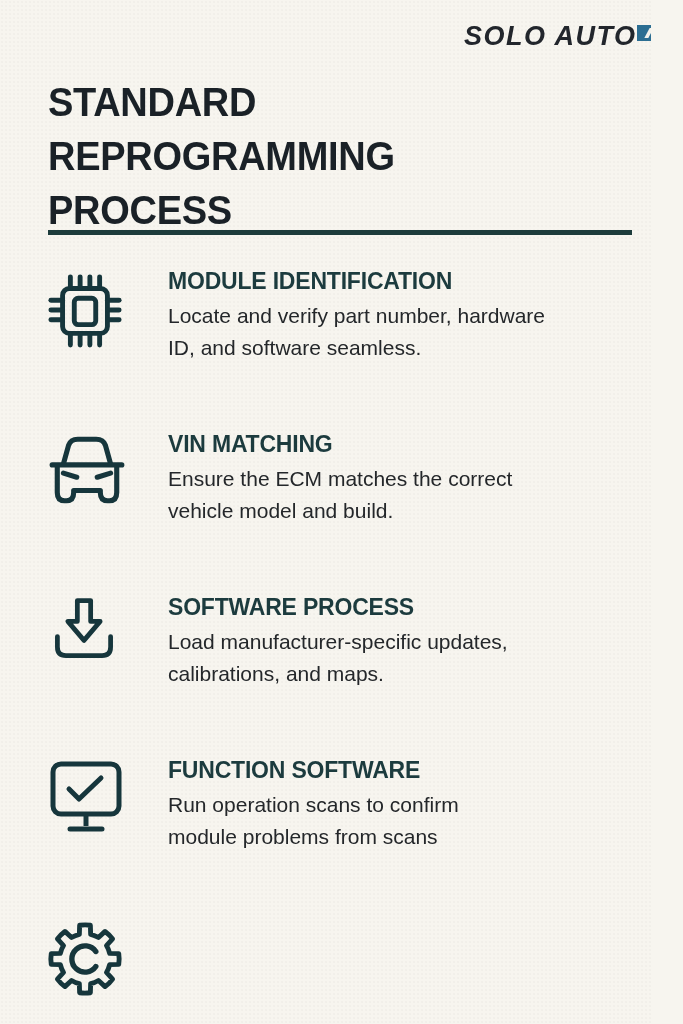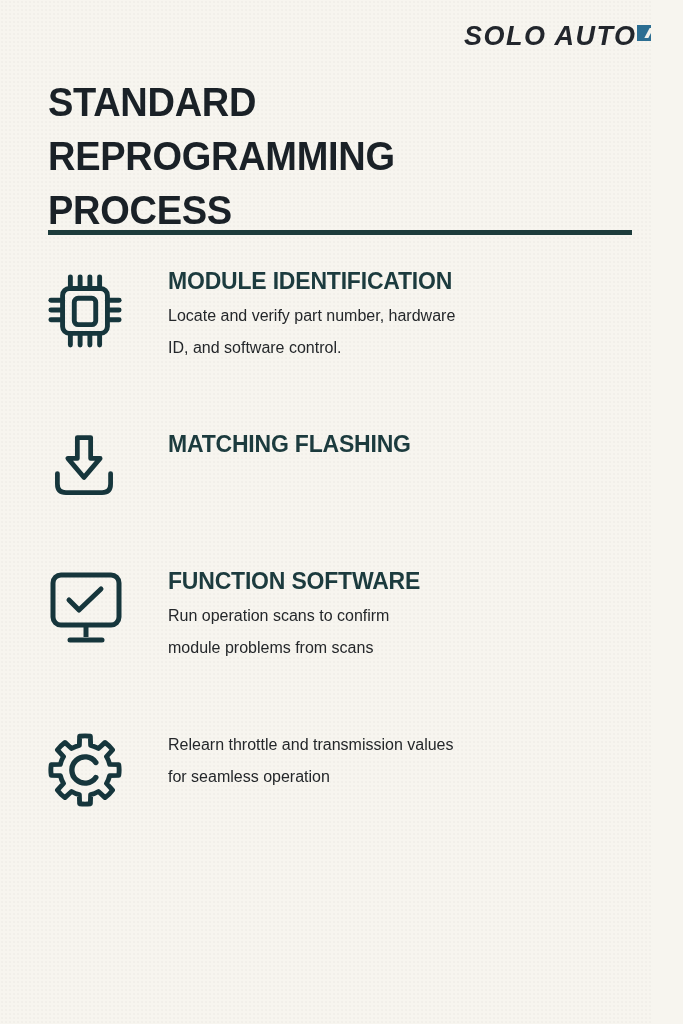--- a/index.html
+++ b/index.html
@@ -56,21 +56,21 @@
   }
   .section{display:flex;align-items:flex-start;}
   .icon-wrap{width:122px;flex:0 0 122px;padding-top:2px;}
   .icon-wrap svg{display:block;}
   .sec-text{flex:1;}
   .sec-title{
     font-size:23px;font-weight:800;color:#1c3b3e;
     line-height:30px;letter-spacing:-0.2px;margin:0 0 4px 0;
     white-space:nowrap;
   }
-  .sec-body{font-size:16px;color:#24272a;line-height:32px;}
+  .sec-body{font-size:21px;color:#24272a;line-height:32px;}
   .body-line{white-space:nowrap;}
 </style>
 </head>
 <body>
 
 <div class="page">
 
   <h1 class="title">
     <span>STANDARD</span>
     <span>REPROGRAMMING</span>
@@ -119,35 +119,57 @@
       <path d="M63 33H75"></path>
               <path d="M63 43H75"></path>
               <path d="M63 53H75"></path>
     </g>
   </svg>
         </span>
     <div class="sec-text">
       <h2 class="sec-title">MODULE IDENTIFICATION</h2>
       <div class="sec-body">
             <div class="body-line">Locate and verify part number, hardware</div>
-            <div class="body-line">ID, and software control.</div>
-          </div>
-    </div>
-  </section>
-
+            <div class="body-line">ID, and software seamless.</div>
+          </div>
+    </div>
+  </section>
+
+  <section class="section">
+    <span class="icon-wrap">
+          <svg width="82" height="76" viewBox="0 0 80 74" fill="none">
+    <path d="M17 32 L22 14 Q24 8 31 8 L49 8 Q56 8 58 14 L63 32" stroke="#16363c" stroke-width="5" stroke-linecap="round"></path>
+    <path d="M6 33 H74" stroke="#16363c" stroke-width="5" stroke-linecap="round"></path>
+    <path d="M11 33 V60 Q11 68 18 68 H20 Q27 68 27 60 V58 H53 V60 Q53 68 60 68 H62 Q69 68 69 60 V33" stroke="#16363c" stroke-width="5" stroke-linejoin="round"></path>
+    <path d="M17 41 L30 45" stroke="#16363c" stroke-width="5" stroke-linecap="round"></path>
+    <path d="M50 45 L63 41" stroke="#16363c" stroke-width="5" stroke-linecap="round"></path>
+  </svg>
+        </span>
+    <div class="sec-text">
+      <h2 class="sec-title">VIN MATCHING</h2>
+      <div class="sec-body">
+            <div class="body-line">Ensure the ECM matches the correct</div>
+            <div class="body-line">vehicle model and build.</div>
+          </div>
+    </div>
+  </section>
 
   <section class="section">
     <span class="icon-wrap">
           <svg width="76" height="70" viewBox="0 0 80 72" fill="none">
     <path d="M33 6 H47 V28 H57 L40 48 L23 28 H33 Z" stroke="#16363c" stroke-width="5" stroke-linejoin="round"></path>
     <path d="M12 44 V55 Q12 64 21 64 H59 Q68 64 68 55 V44" stroke="#16363c" stroke-width="5" stroke-linecap="round"></path>
   </svg>
         </span>
     <div class="sec-text">
-      <h2 class="sec-title">MATCHING FLASHING</h2>
+      <h2 class="sec-title">SOFTWARE PROCESS</h2>
+      <div class="sec-body">
+            <div class="body-line">Load manufacturer-specific updates,</div>
+            <div class="body-line">calibrations, and maps.</div>
+          </div>
     </div>
   </section>
 
   <section class="section">
     <span class="icon-wrap">
           <svg width="80" height="78" viewBox="0 0 80 78" fill="none">
     <rect x="7" y="7" width="66" height="50" rx="8" stroke="#16363c" stroke-width="5"></rect>
     <path d="M23 32 L33 42 L55 21" stroke="#16363c" stroke-width="5" stroke-linecap="round" stroke-linejoin="round"></path>
     <path d="M40 57 V69" stroke="#16363c" stroke-width="5"></path>
     <path d="M24 72 H56" stroke="#16363c" stroke-width="5" stroke-linecap="round"></path>
@@ -163,20 +185,16 @@
   </section>
 
   <section class="section">
     <span class="icon-wrap">
           <svg width="78" height="78" viewBox="0 0 80 80" fill="none">
     <path d="M65.3 34.2 L74.6 34.5 A35 35 0 0 1 74.6 45.5 L65.3 45.8 A26 26 0 0 1 62 53.8 L68.3 60.6 A35 35 0 0 1 60.6 68.3 L53.8 62 A26 26 0 0 1 45.8 65.3 L45.5 74.6 A35 35 0 0 1 34.5 74.6 L34.2 65.3 A26 26 0 0 1 26.2 62 L19.4 68.3 A35 35 0 0 1 11.7 60.6 L18 53.8 A26 26 0 0 1 14.7 45.8 L5.4 45.5 A35 35 0 0 1 5.4 34.5 L14.7 34.2 A26 26 0 0 1 18 26.2 L11.7 19.4 A35 35 0 0 1 19.4 11.7 L26.2 18 A26 26 0 0 1 34.2 14.7 L34.5 5.4 A35 35 0 0 1 45.5 5.4 L45.8 14.7 A26 26 0 0 1 53.8 18 L60.6 11.7 A35 35 0 0 1 68.3 19.4 L62 26.2 A26 26 0 0 1 65.3 34.2 Z" stroke="#16363c" stroke-width="5" stroke-linejoin="round"></path>
     <path d="M51.1 47.7 A13.5 13.5 0 1 1 51.1 32.3" stroke="#16363c" stroke-width="5.5" stroke-linecap="round"></path>
   </svg>
         </span>
     <div class="sec-text">
-      <div class="sec-body">
-            <div class="body-line">Relearn throttle and transmission values</div>
-            <div class="body-line">for seamless operation</div>
-          </div>
     </div>
   </section>
 </main>
 </div>
 
 </body></html>

